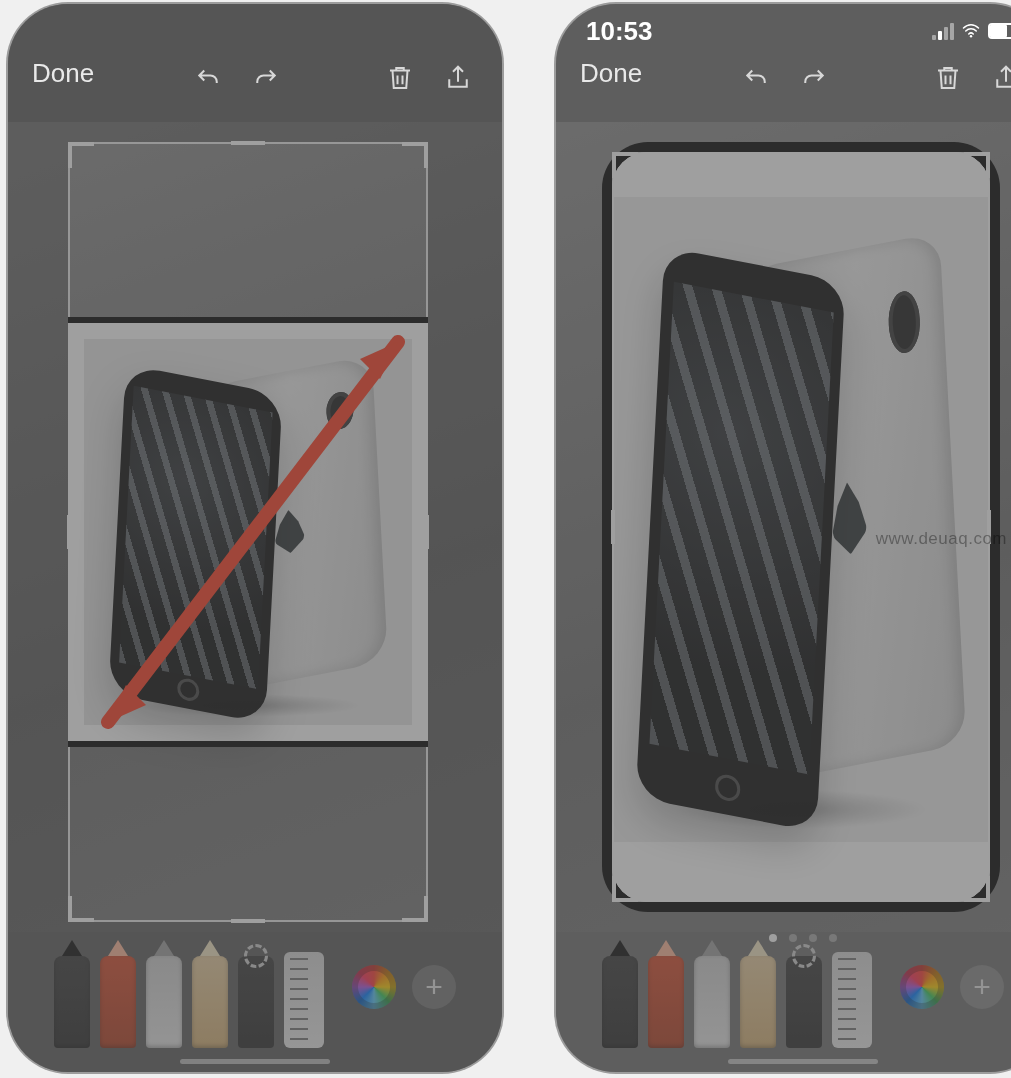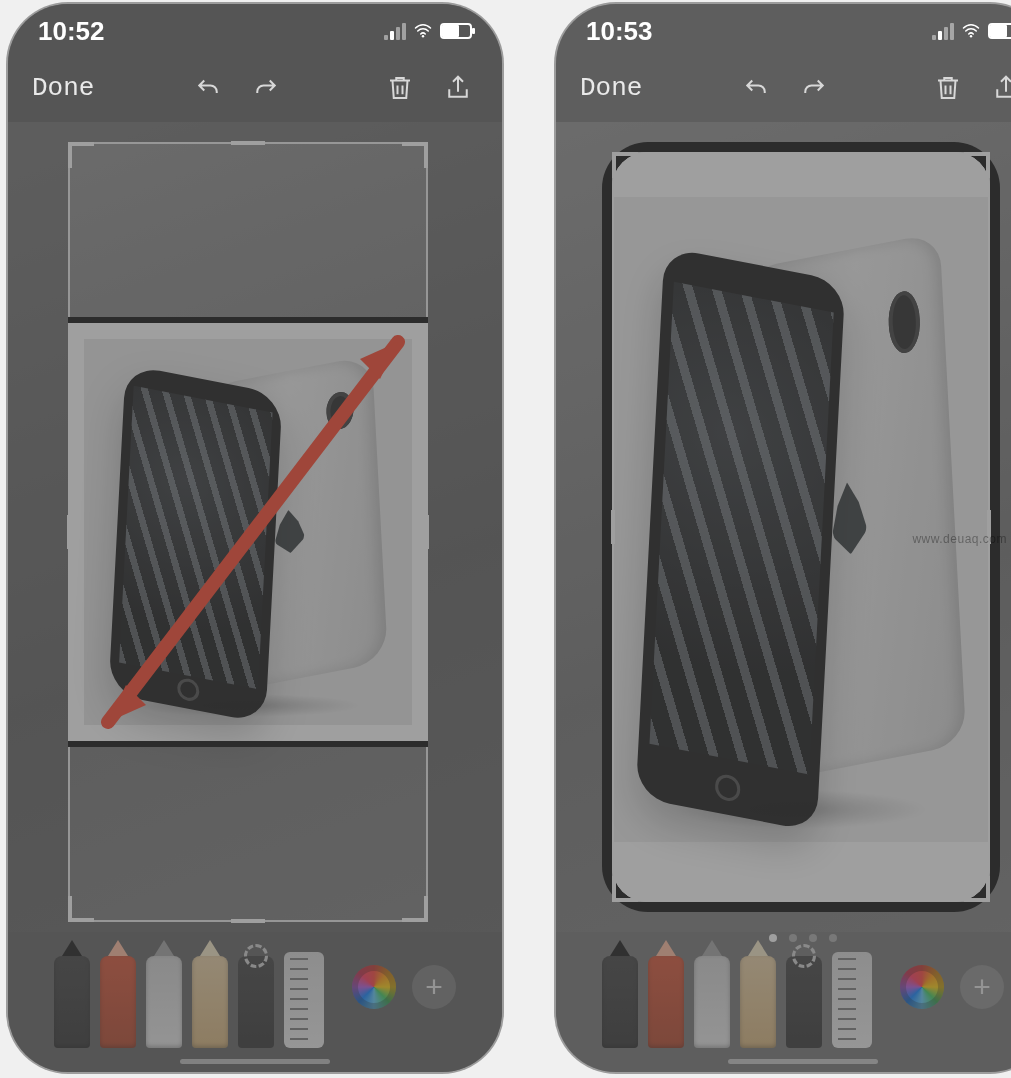--- a/index.html
+++ b/index.html
@@ -42,22 +42,22 @@
   .sig-bars span:nth-child(3){height:13px;opacity:.45}
   .sig-bars span:nth-child(4){height:17px;opacity:.45}
   .wifi { width:22px;height:18px; }
   .battery { width:32px;height:16px;border:2px solid #fff;border-radius:4px;position:relative;}
   .battery:after{content:"";position:absolute;right:-5px;top:3px;width:3px;height:6px;background:#fff;border-radius:1px;}
   .battery i{display:block;height:100%;width:60%;background:#fff;border-radius:1px;}
 
   
   .toolbar {
     position: absolute; top: 54px; left: 0; right: 0; height: 60px;
-    display: flex; align-items: center; padding: 0 24px;
-    color: #fff; z-index: 5; font-family: Liberation Mono, monospace;
+    display: flex; align-items: flex-start; padding: 0 24px;
+    color: #fff; z-index: 5;
   }
   .toolbar .done { font-size: 26px; font-weight: 400; color:#e9e9e9; }
   .toolbar .spacer { flex: 1; }
   .tool-ico { width: 40px; height: 40px; display:flex;align-items:center;justify-content:center; margin-left: 18px; color:#d8d8d8; }
   .tool-ico svg { width: 30px; height: 30px; stroke:#d8d8d8; fill:none; stroke-width:1.6; }
 
   
   .canvas {
     position: absolute; left: 0; right: 0; top: 118px; bottom: 140px;
     background: linear-gradient(160deg,#8d8d8d 0%, #6e6e6e 60%, #7a7a7a 100%);
@@ -131,47 +131,29 @@
   .pen.p4{background:linear-gradient(#e8cda0,#d7b277);} .pen.p4:after{border-bottom:16px solid #f4e6c4;}
   .ruler{width:40px;height:96px;background:linear-gradient(#d8d8d8,#eaeaea);border-radius:6px;position:relative;}
   .ruler:before{content:"";position:absolute;inset:6px 16px 6px 6px;background:repeating-linear-gradient(#777 0 2px,transparent 2px 10px);}
   .lasso{width:36px;height:92px;background:linear-gradient(#3b3b3b,#2a2a2a);border-radius:8px 8px 4px 4px;position:relative;}
   .lasso:before{content:"";position:absolute;top:-12px;left:50%;transform:translateX(-50%);width:18px;height:18px;border:3px dashed #cfcfcf;border-radius:50%;}
   .color-swatch{width:44px;height:44px;border-radius:50%;margin:0 6px 22px 18px;background:conic-gradient(#ff3b30,#ff9500,#ffcc00,#34c759,#5ac8fa,#007aff,#af52de,#ff2d55,#ff3b30);box-shadow:inset 0 0 0 6px rgba(0,0,0,.25);align-self:center;}
   .add-btn{width:44px;height:44px;border-radius:50%;background:rgba(255,255,255,.18);display:flex;align-items:center;justify-content:center;color:#e6e6e6;font-size:30px;font-weight:300;margin-bottom:22px;align-self:center;}
 
   .home-indicator{position:absolute;bottom:8px;left:50%;transform:translateX(-50%);width:150px;height:5px;border-radius:3px;background:rgba(255,255,255,.6);}
 
-  .watermark{position:absolute;right:4px;top:50%;transform:translateY(-50%) rotate(0deg);font-size:12px;color:rgba(0,0,0,.35);letter-spacing:.5px;writing-mode:horizontal-tb;}
+  .watermark{position:absolute;right:4px;top:50%;transform:translateY(-50%) rotate(0deg);font-size:17px;color:rgba(0,0,0,.35);letter-spacing:.5px;writing-mode:horizontal-tb;}
 </style>
 </head>
 <body>
 
 <div class="stage">
 
   <div class="phone left">
 
-    <div class="status-bar">
-      <span>10:52</span>
-      <div class="status-right">
-        <div class="sig-bars">
-            <span></span>
-            <span></span>
-            <span></span>
-            <span></span>
-          </div>
-        <svg class="wifi" viewBox="0 0 24 24">
-            <path d="M2 8c6-6 14-6 20 0M5 12c4-4 10-4 14 0M9 16c2-2 4-2 6 0" stroke="#fff" stroke-width="2" fill="none" stroke-linecap="round"></path>
-            <circle cx="12" cy="19" r="1.6" fill="#fff"></circle>
-          </svg>
-        <div class="battery">
-            <i></i>
-          </div>
-      </div>
-    </div>
 
     <div class="toolbar">
       <span class="done">Done</span>
       <span class="spacer"></span>
       <span class="tool-ico">
           <svg viewBox="0 0 24 24">
             <path d="M9 14l-4-4 4-4M5 10h9a5 5 0 015 5v1"></path>
           </svg>
         </span>
       <span class="tool-ico">

